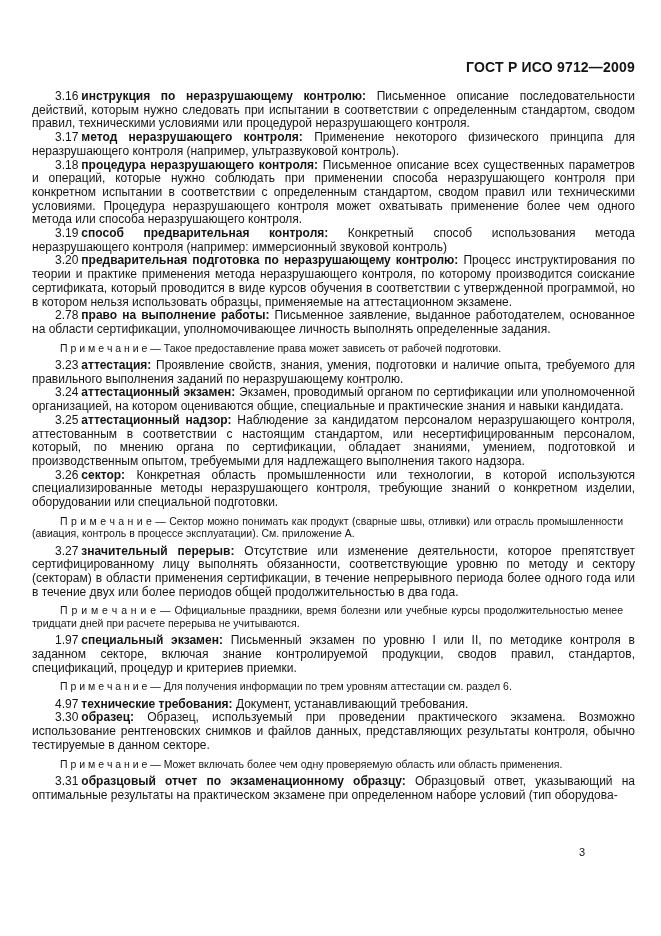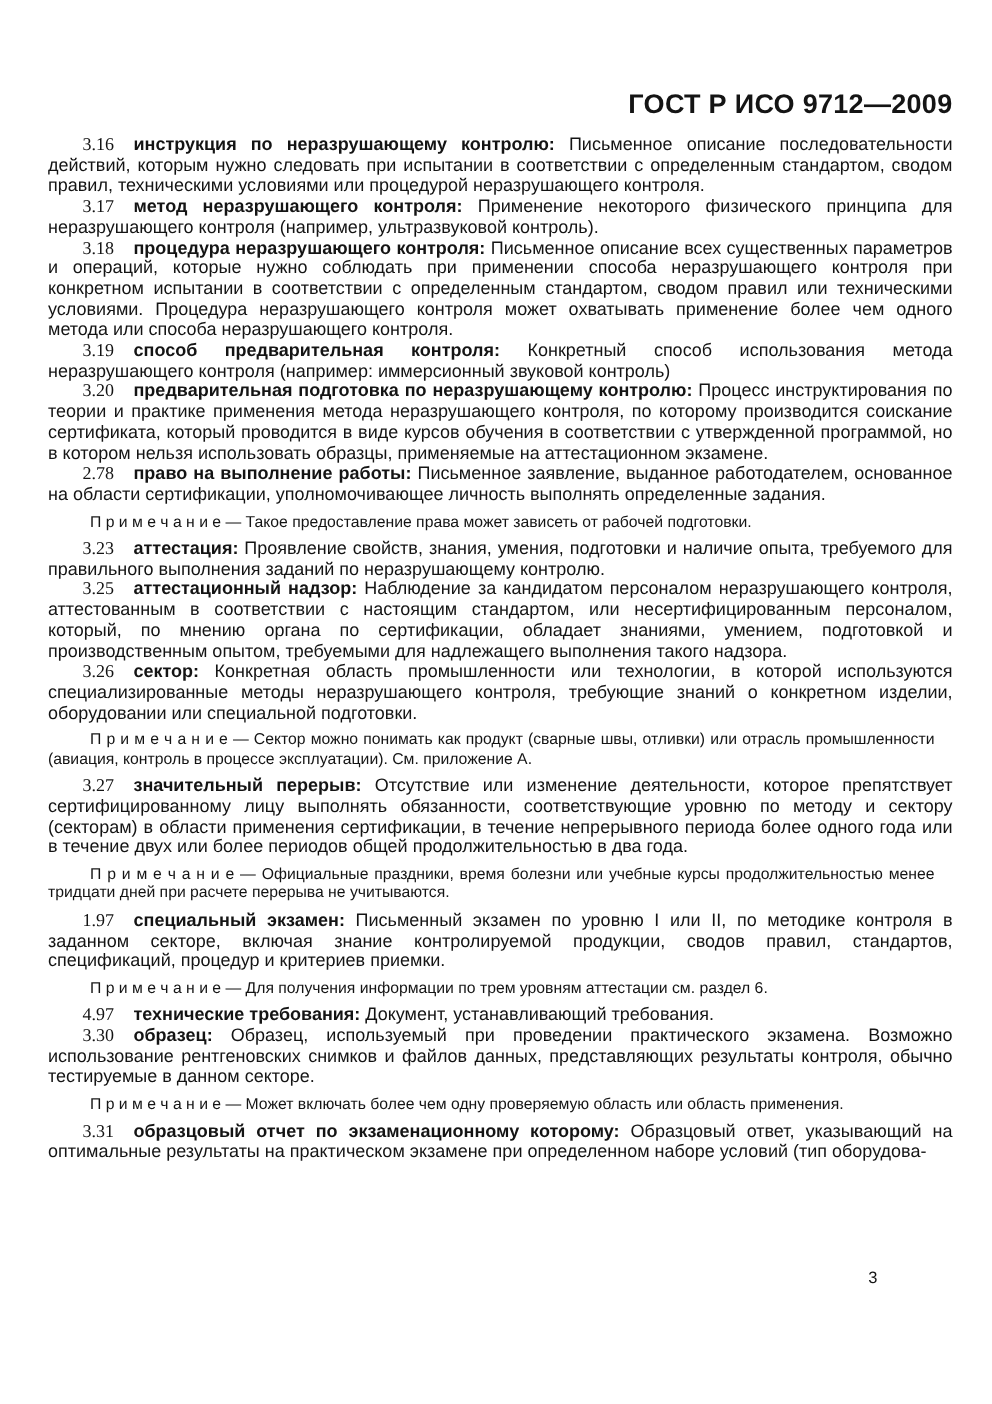--- a/index.html
+++ b/index.html
@@ -12,39 +12,39 @@
     font-family: "Liberation Sans", sans-serif;
     overflow: hidden;
   }
   .header {
     position: absolute;
     top: 59px;
     left: 32px;
     right: 26px;
     text-align: right;
     font-weight: bold;
-    font-size: 18px;
+    font-size: 14px;
     letter-spacing: 0.2px;
   }
   .content {
     position: absolute;
     top: 90px;
     left: 32px;
     right: 26px;
     text-align: justify;
     hyphens: auto;
     -webkit-hyphens: auto;
   }
   p.def {
     margin: 0;
     text-indent: 23px;
     font-size: 12px;
     line-height: 13.7px;
   }
-  p.def .num { padding-right: 13px; font-family: Liberation Serif, serif; }
+  p.def .num { padding-right: 3px; }
   p.def b.term { font-weight: bold; }
   p.note {
     margin: 5px 12px 5px 0;
     text-indent: 28px;
     font-size: 10.5px;
     line-height: 12.4px;
   }
   .page-number {
     position: absolute;
     top: 846px;
@@ -73,20 +73,21 @@
 
     <p class="def"><span class="num">3.20</span><b class="term">предварительная подготовка по неразрушающему контролю:</b> <span>Процесс инструктирования по теории и практике применения метода неразрушающего контроля, по которому производится соискание сертификата, который проводится в виде курсов обучения в соответствии с утвержденной программой, но в котором нельзя использовать образцы, применяемые на аттестационном экзамене.</span></p>
 
     <p class="def"><span class="num">2.78</span><b class="term">право на выполнение работы:</b> <span>Письменное заявление, выданное работодателем, основанное на области сертификации, уполномочивающее личность выполнять определенные задания.</span></p>
 
     <p class="note">П р и м е ч а н и е — Такое предоставление права может зависеть от рабочей подготовки.</p>
 
 
     <p class="def"><span class="num">3.23</span><b class="term">аттестация:</b> <span>Проявление свойств, знания, умения, подготовки и наличие опыта, требуемого для правильного выполнения заданий по неразрушающему контролю.</span></p>
 
+    <p class="def"><span class="num">3.24</span><b class="term">аттестационный экзамен:</b> <span>Экзамен, проводимый органом по сертификации или уполномоченной организацией, на котором оцениваются общие, специальные и практические знания и навыки кандидата.</span></p>
 
     <p class="def"><span class="num">3.25</span><b class="term">аттестационный надзор:</b> <span>Наблюдение за кандидатом персоналом неразрушающего контроля, аттестованным в соответствии с настоящим стандартом, или несертифицированным персоналом, который, по мнению органа по сертификации, обладает знаниями, умением, подготовкой и производственным опытом, требуемыми для надлежащего выполнения такого надзора.</span></p>
 
     <p class="def"><span class="num">3.26</span><b class="term">сектор:</b> <span>Конкретная область промышленности или технологии, в которой используются специализированные методы неразрушающего контроля, требующие знаний о конкретном изделии, оборудовании или специальной подготовки.</span></p>
 
     <p class="note">П р и м е ч а н и е — Сектор можно понимать как продукт (сварные швы, отливки) или отрасль промышленности (авиация, контроль в процессе эксплуатации). См. приложение А.</p>
 
     <p class="def"><span class="num">3.27</span><b class="term">значительный перерыв:</b> <span>Отсутствие или изменение деятельности, которое препятствует сертифицированному лицу выполнять обязанности, соответствующие уровню по методу и сектору (секторам) в области применения сертификации, в течение непрерывного периода более одного года или в течение двух или более периодов общей продолжительностью в два года.</span></p>
 
     <p class="note">П р и м е ч а н и е — Официальные праздники, время болезни или учебные курсы продолжительностью менее тридцати дней при расчете перерыва не учитываются.</p>
@@ -94,19 +95,19 @@
     <p class="def"><span class="num">1.97</span><b class="term">специальный экзамен:</b> <span>Письменный экзамен по уровню I или II, по методике контроля в заданном секторе, включая знание контролируемой продукции, сводов правил, стандартов, спецификаций, процедур и критериев приемки.</span></p>
 
     <p class="note">П р и м е ч а н и е — Для получения информации по трем уровням аттестации см. раздел 6.</p>
 
     <p class="def"><span class="num">4.97</span><b class="term">технические требования:</b> <span>Документ, устанавливающий требования.</span></p>
 
     <p class="def"><span class="num">3.30</span><b class="term">образец:</b> <span>Образец, используемый при проведении практического экзамена. Возможно использование рентгеновских снимков и файлов данных, представляющих результаты контроля, обычно тестируемые в данном секторе.</span></p>
 
     <p class="note">П р и м е ч а н и е — Может включать более чем одну проверяемую область или область применения.</p>
 
-    <p class="def"><span class="num">3.31</span><b class="term">образцовый отчет по экзаменационному которому:</b> <span>Образцовый ответ, указывающий на оптимальные результаты на практическом экзамене при определенном наборе условий (тип оборудова-</span></p>
+    <p class="def"><span class="num">3.31</span><b class="term">образцовый отчет по экзаменационному образцу:</b> <span>Образцовый ответ, указывающий на оптимальные результаты на практическом экзамене при определенном наборе условий (тип оборудова-</span></p>
 
   </div>
 
   <div class="page-number">3</div>
 
 </div>
 
 </body></html>

